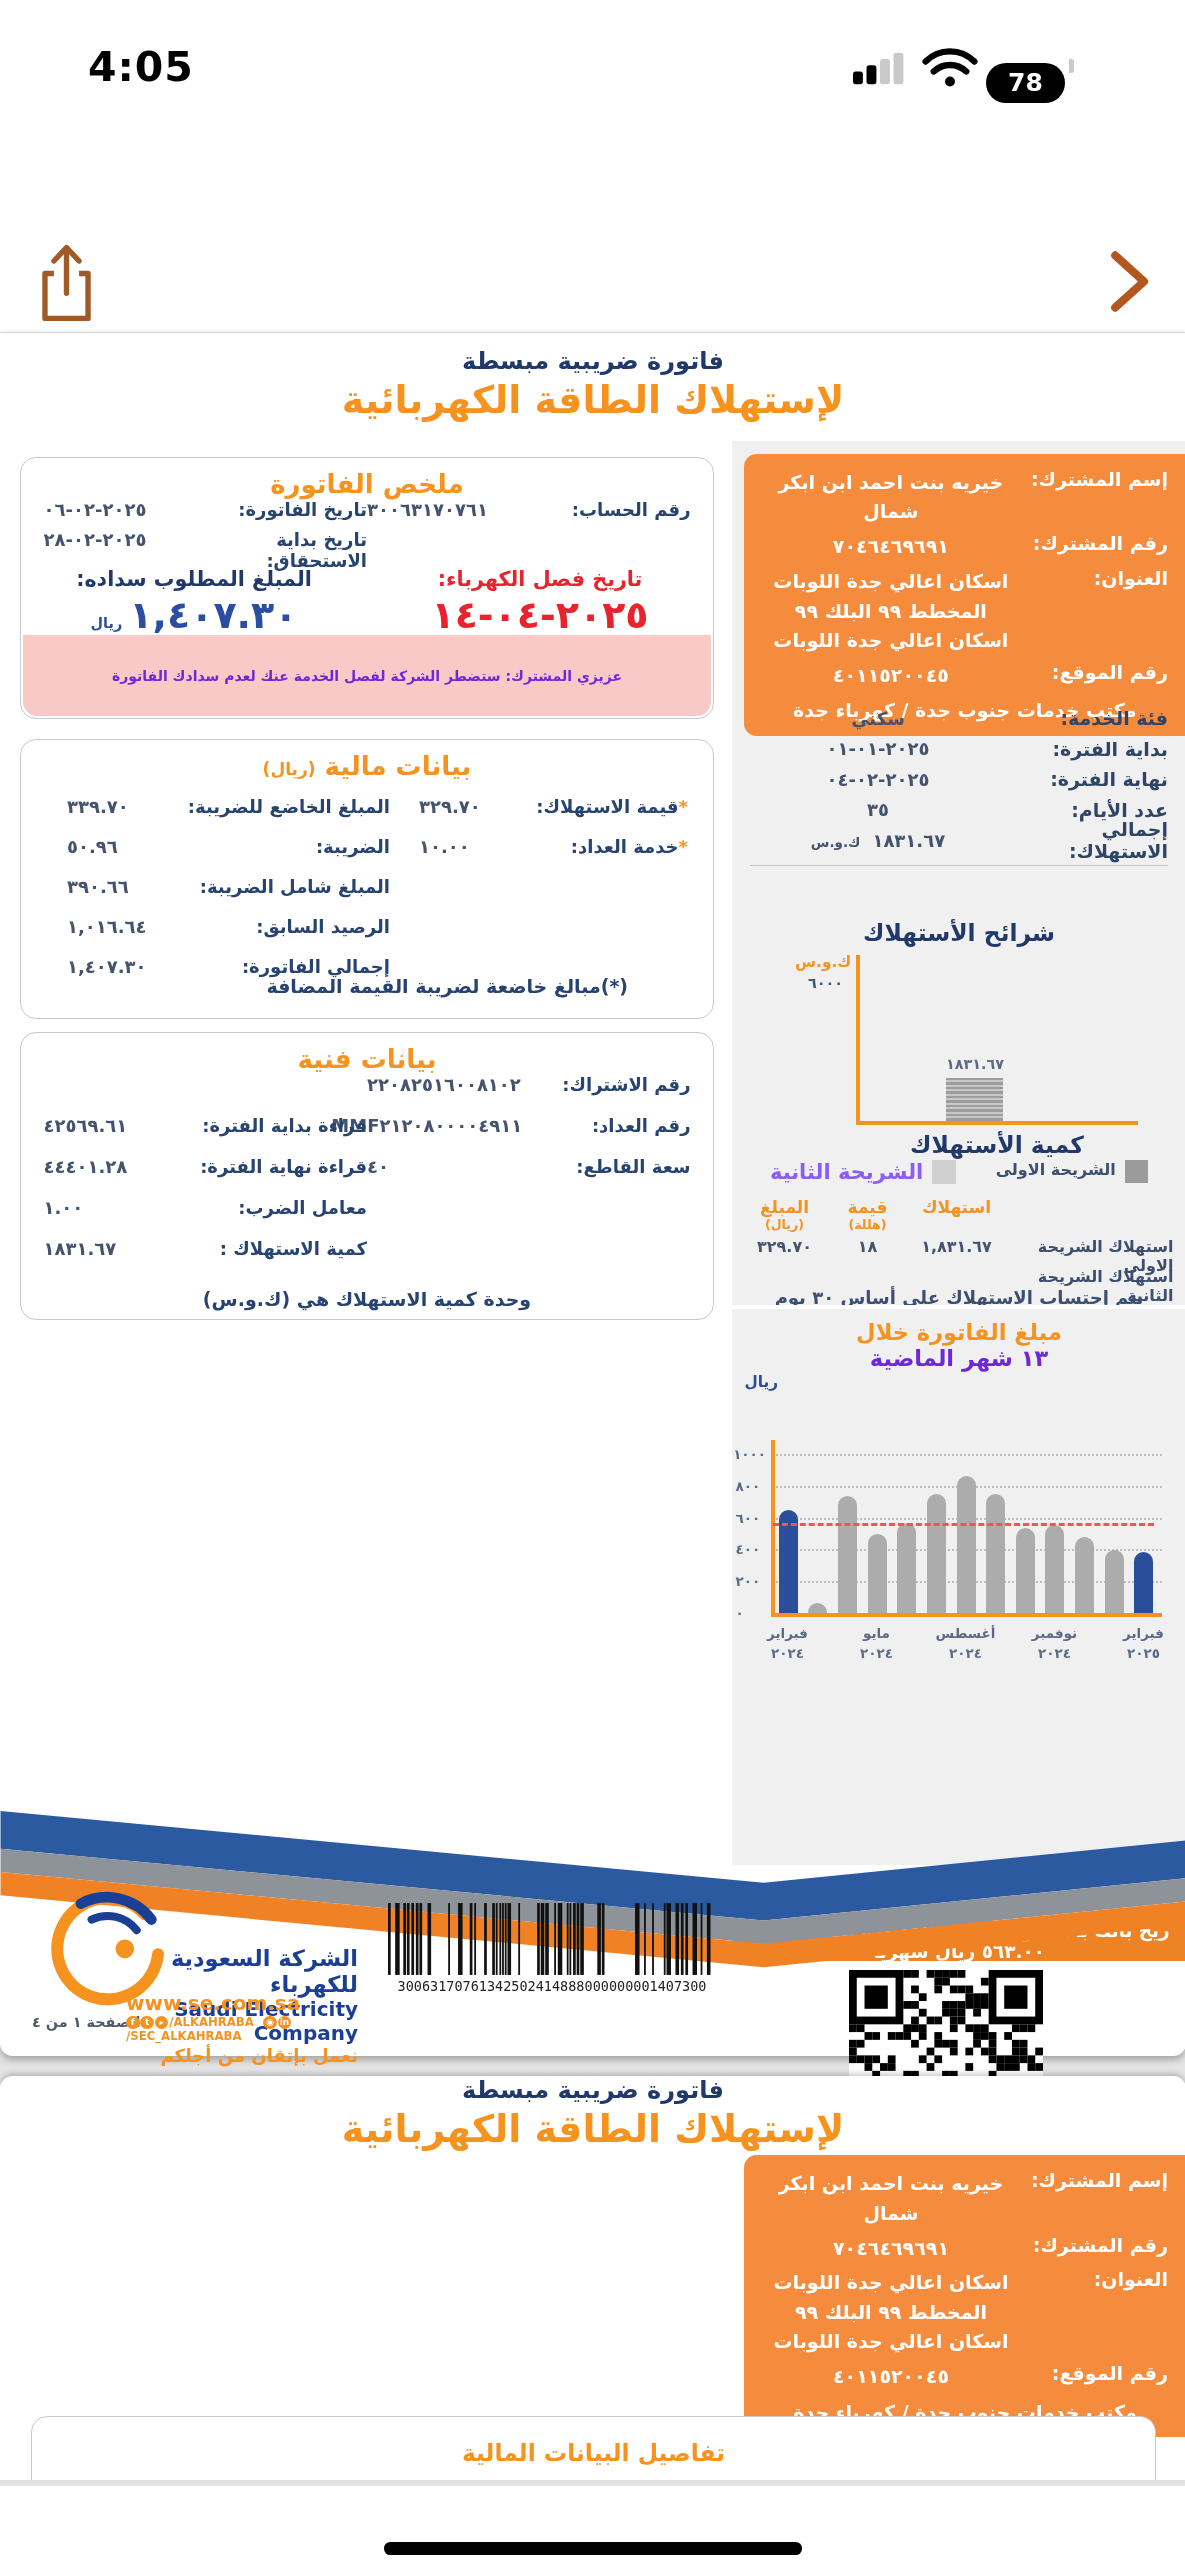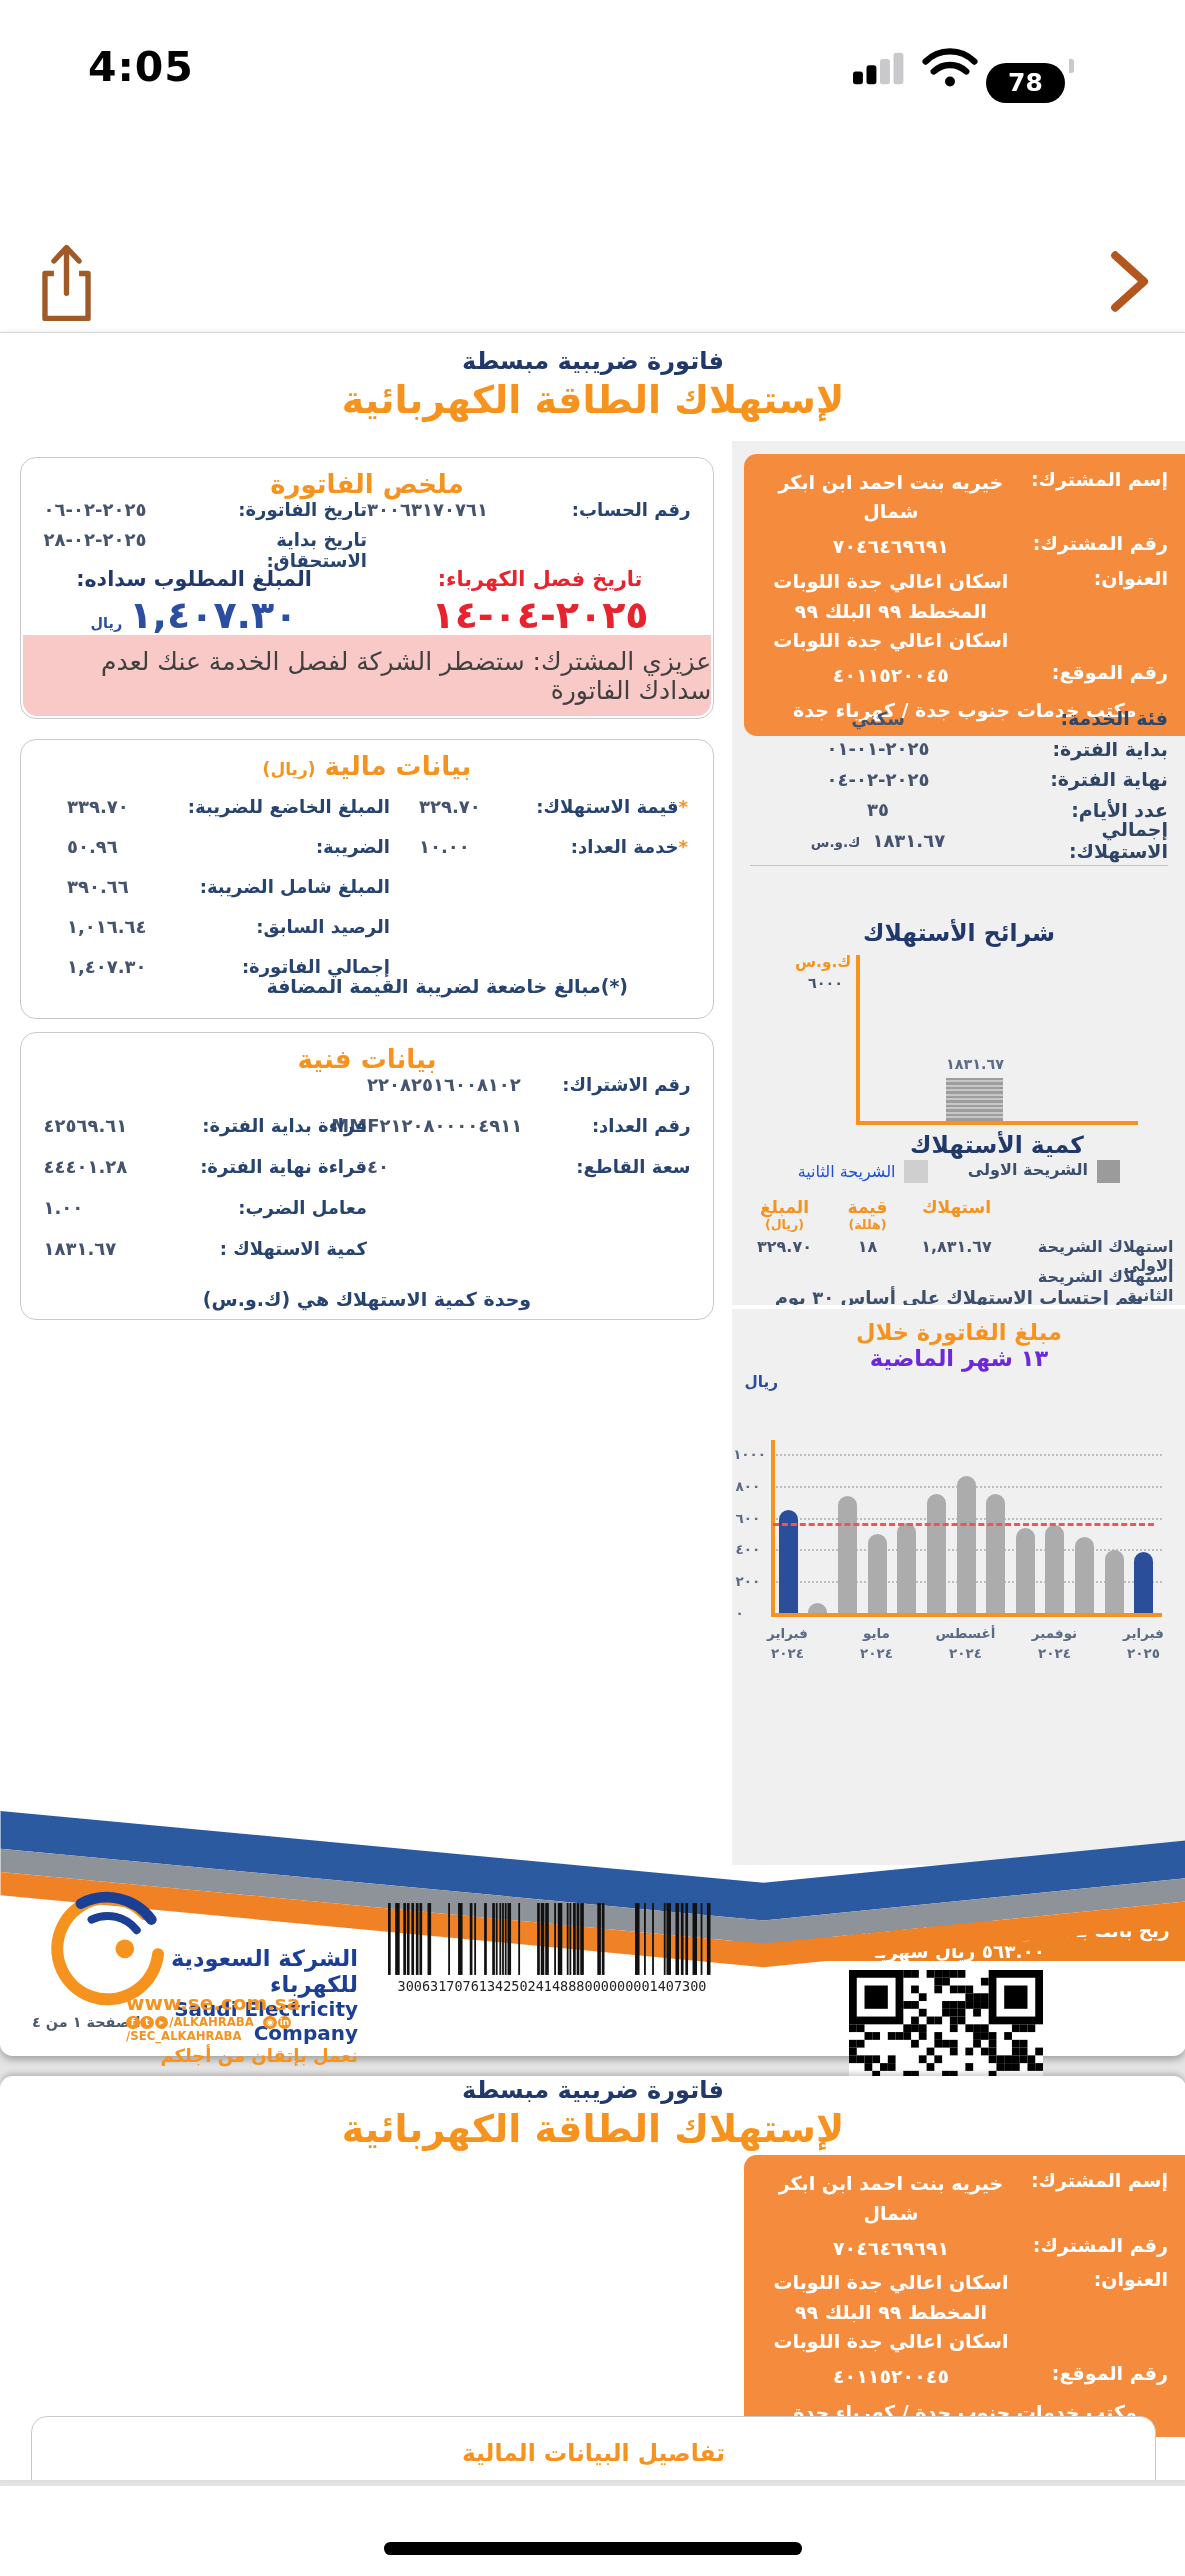--- a/index.html
+++ b/index.html
@@ -22,21 +22,21 @@
   .card{background:#fff;border:1.8px solid #C9C9C9;border-radius:16px;overflow:hidden;}
   .card-title{text-align:center;font-size:26px;font-weight:700;color:#F6921E;margin-top:10.8px;}
   .card-title small{font-size:17px;}
   .row4{display:flex;padding:0 22.5px;align-items:baseline;}
   .row4 span{display:block;}
   .c-lbl{color:#27436F;font-weight:700;font-size:18px;}
   .c-val{color:#44536E;font-weight:700;font-size:18px;}
   .star{color:#F6921E;font-weight:700;}
   .pink{position:absolute;left:1.8px;right:1.8px;bottom:1.8px;height:81px;background:#F8C9C7;border-radius:0 0 14.4px 14.4px;
         display:flex;align-items:center;justify-content:center;}
-  .pink div{color:#404040;font-weight:400;font-size:25px;}
+  .pink div{color:#6d28d9;font-weight:700;font-size:14px;}
   
   .panel{left:732px;top:108px;width:454px;height:1424px;background:#F0F0F0;}
   .obox{position:absolute;right:0;left:11.7px;background:#F58B3D;border-radius:12.6px 0 0 12.6px;color:#fff;padding:14.4px 18px;box-sizing:border-box;}
   .obox .orow{display:flex;margin-bottom:5.4px;}
   .obox .olbl{width:148px;font-size:19px;font-weight:700;flex:none;}
   .obox .oval{flex:1;text-align:center;font-size:19px;font-weight:700;line-height:1.55;}
   .obox .office{text-align:center;font-size:19px;font-weight:700;margin-top:9px;}
   .srow{display:flex;padding:0 18px;height:30.5px;align-items:center;}
   .srow .slbl{width:162px;color:#2F4566;font-size:19px;font-weight:700;flex:none;}
   .srow .sval{flex:1;text-align:center;color:#44536E;font-size:18px;font-weight:700;}
@@ -163,21 +163,21 @@
         <div class="abs" id="tierbar" style="left: 214px; width: 57px; background: repeating-linear-gradient(0deg, rgb(157, 157, 157) 0px, rgb(157, 157, 157) 2.7px, rgb(199, 199, 199) 2.7px, rgb(199, 199, 199) 4.5px); top: 637px; height: 43px;"></div>
         <div class="abs navyc" style="top:690px;left:124px;width:282px;text-align:center;font-size:23.4px">كمية الأستهلاك</div>
 
         <div class="abs" id="tier-legend" style="top:719px;left:0;width:454px;display:flex;justify-content:center;gap:40px;direction:rtl">
             <div style="display: flex; gap: 9px;">
               <span class="legend-sq" style="background: rgb(155, 155, 155);"></span>
               <span style="color: rgb(60, 79, 110); font-size: 16px; font-weight: 700;">الشريحة الاولى</span>
             </div>
             <div style="display: flex; align-items: center; gap: 9px;">
               <span class="legend-sq" style="background: rgb(207, 207, 207);"></span>
-              <span style="color: #1d4ed8; font-size: 16px; font-weight: 400;">الشريحة الثانية</span>
+              <span style="color: #8b5cf6; font-size: 21px; font-weight: 700;">الشريحة الثانية</span>
             </div>
           </div>
 
         <div class="abs" id="tier-table" style="top:756px;left:0;width:454px;height:99px;direction:rtl">
             <div style="position: absolute; right: 180px; width: 99px; text-align: center;">
               <div style="color: rgb(246, 146, 30); font-weight: 700; font-size: 17px;">استهلاك</div>
             </div>
             <div style="position: absolute; right: 287px; width: 63px; text-align: center;">
               <div style="color: rgb(246, 146, 30); font-weight: 700; font-size: 17px;">قيمة</div>
               <div style="color: rgb(246, 146, 30); font-weight: 700; font-size: 12.6px;">(هللة)</div>

